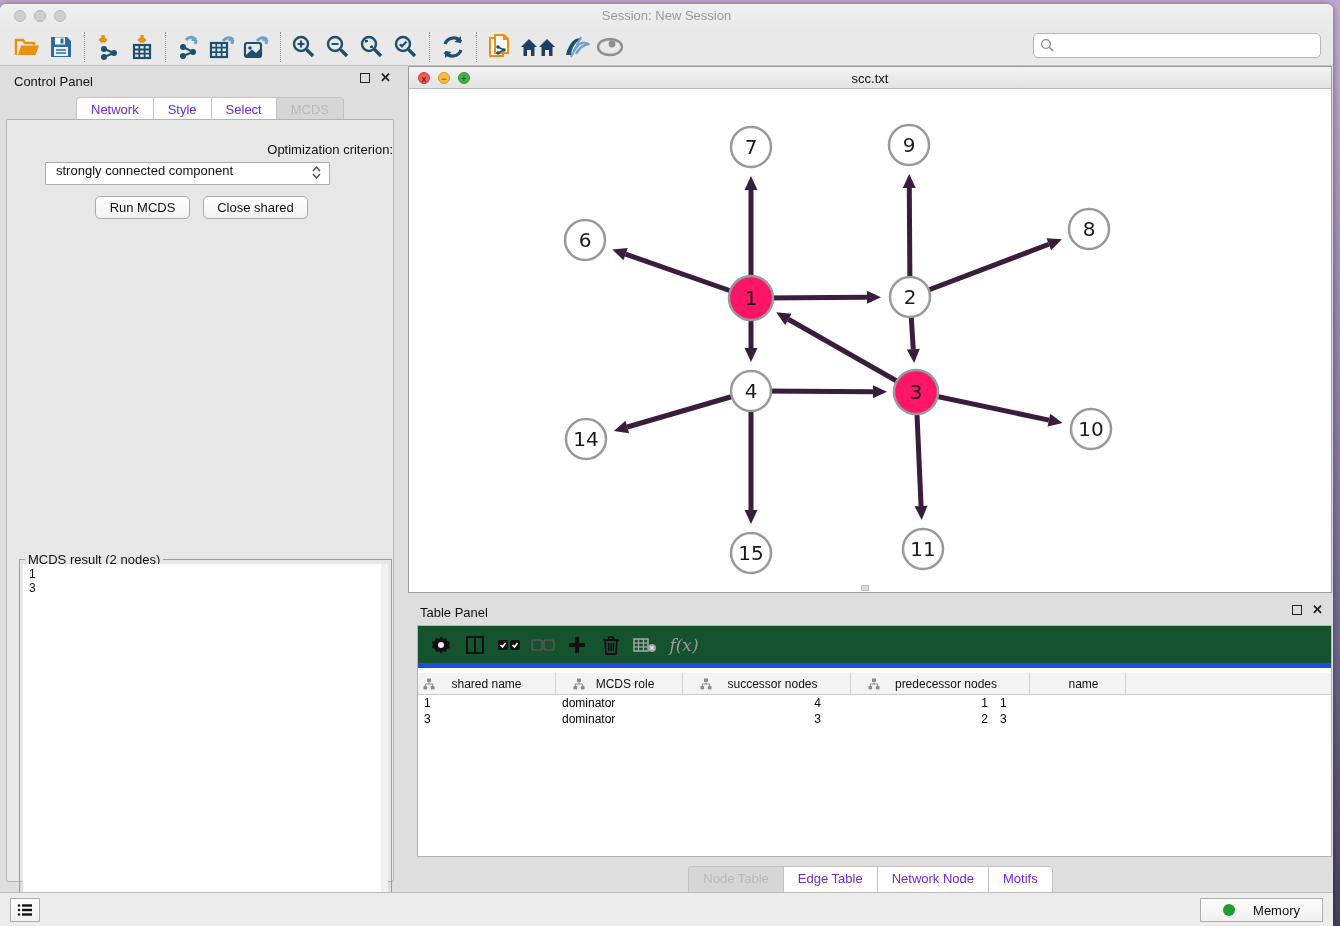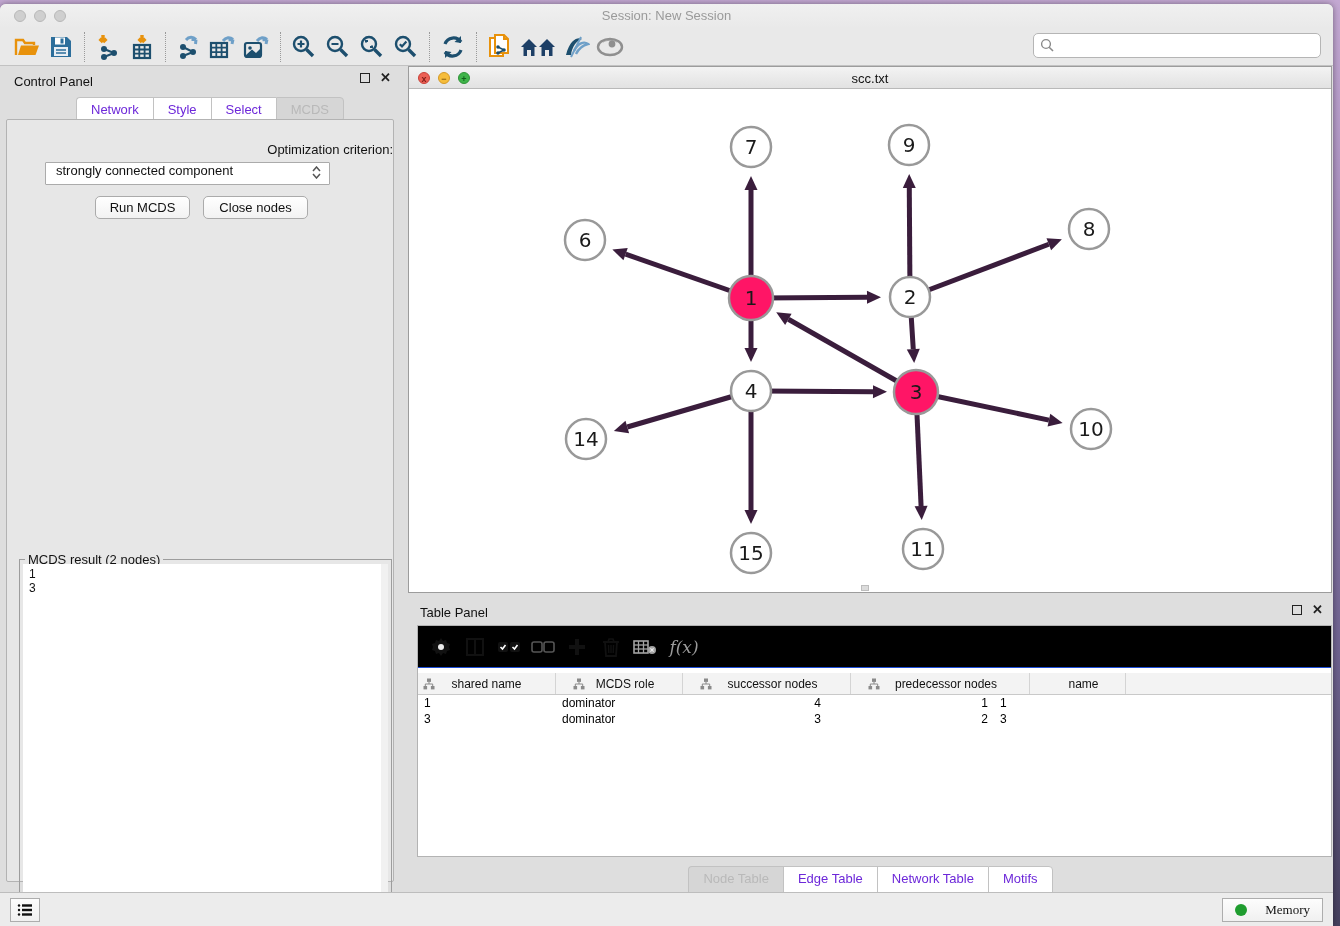--- a/index.html
+++ b/index.html
@@ -77,22 +77,22 @@
   .tl-yellow { background:#f6bd3b; border:1px solid #d59a27; color:#8a6010; }
   .tl-green  { background:#3eb449; border:1px solid #2f9338; color:#10611b; }
   .net-canvas { position:absolute; left:0; top:22px; width:922px; height:503px; background:#fff; }
   .net-nub { position:absolute; left:452px; bottom:1px; width:8px; height:6px;
              background:#dcdcdc; border:1px solid #bdbdbd; }
 
   
   .tp-header { position:absolute; left:408px; top:529px; width:925px; height:26px; }
   .tp-box { position:absolute; left:417px; top:559px; width:915px; height:232px;
             background:#fff; border:1px solid #b3b3b3; }
-  .tp-toolbar { position:absolute; left:0; top:0; width:100%; height:42px; background:#000000;
-                border-bottom:1px solid #1d4ed8; display:flex; align-items:center; padding-left:8px; gap:4px; }
+  .tp-toolbar { position:absolute; left:0; top:0; width:100%; height:42px; background:#14532d;
+                border-bottom:5px solid #1d4ed8; display:flex; align-items:center; padding-left:8px; gap:4px; }
   .tp-btn { width:30px; height:30px; display:flex; align-items:center; justify-content:center; }
   .fx { font-family:"DejaVu Serif", serif; font-style:italic; font-size:17px; color:#9b9b9b; }
 
   .tbl { position:absolute; left:0; top:47px; right:0; bottom:0; background:#fff; font-size:12px; }
   .tbl-headrow { display:flex; height:22px; background:#f3f3f3; border-bottom:1px solid #c9c9c9;gap:12px; }
   .th { position:relative; border-right:1px solid #d4d4d4; display:flex; align-items:center;
         justify-content:center; color:#111; }
   .th .tree-ic { position:absolute; left:5px; top:5px; }
   .tbl-row { display:flex; height:16px; align-items:center; }
   .td { padding:0 6px; overflow:hidden; white-space:nowrap; }
@@ -100,23 +100,23 @@
 
   .bottom-tabs { position:absolute; left:408px; top:800px; width:925px; height:30px;
                  display:flex; justify-content:center; }
 
   
   .statusbar { position:absolute; left:0; top:888px; width:100%; height:34px;
                background:#ececec; border-top:1px solid #bdbdbd; }
   .sb-left-btn { position:absolute; left:10px; top:5px; width:30px; height:24px;
                  background:linear-gradient(#fdfdfd,#f0f0f0); border:1px solid #adadad;
                  display:flex; align-items:center; justify-content:center; }
-  .memory-btn { position:absolute; right:10px; top:5px; height:24px; padding:0 12px;
+  .memory-btn { position:absolute; right:10px; top:5px; height:24px; padding:0 22px;
                 background:linear-gradient(#fdfdfd,#f0f0f0); border:1px solid #adadad;
-                display:flex; align-items:center; gap:18px; font-size:13px; color:#111;font-family:Liberation Serif, serif; }
+                display:flex; align-items:center; gap:18px; font-size:13px; color:#111; }
   .mem-dot { width:12px; height:12px; border-radius:50%; background:#1f9d2f; }
 </style>
 </head>
 <body>
 
 <div class="window">
 
   <div class="titlebar">
     <span class="tl-dot" style="left:14px"></span>
     <span class="tl-dot" style="left:34px"></span>
@@ -297,21 +297,21 @@
         <span class="dd-stepper">
           <svg width="9" height="6" viewBox="0 0 9 6">
               <path d="M1 5 L4.5 1 L8 5" fill="none" stroke="#555" stroke-width="1.5"></path>
             </svg>
           <svg width="9" height="6" viewBox="0 0 9 6">
               <path d="M1 1 L4.5 5 L8 1" fill="none" stroke="#555" stroke-width="1.5"></path>
             </svg>
         </span>
       </div>
       <div class="btn" style="left:88px; top:76px; width:95px;">Run MCDS</div>
-      <div class="btn" style="left:196px; top:76px; width:105px;">Close nodes</div>
+      <div class="btn" style="left:196px; top:76px; width:105px;">Close shared</div>
 
       <div class="fieldset">
         <div class="fs-border"></div>
         <div class="fs-legend">MCDS result (2 nodes)</div>
         <div class="fs-text">1
 3</div>
         <div class="fs-scroll"></div>
       </div>
     </div>
 
@@ -499,21 +499,21 @@
           <div class="td num" style="width:156px">3</div>
           <div class="td num" style="width:167px">2</div>
           <div class="td" style="width:84px">3</div>
         </div>
       </div>
     </div>
 
     <div class="bottom-tabs">
       <span class="tabseg sel">Node Table</span>
       <span class="tabseg">Edge Table</span>
-      <span class="tabseg">Network Table</span>
+      <span class="tabseg">Network Node</span>
       <span class="tabseg">Motifs</span>
     </div>
   </div>
 
   <div class="statusbar">
     <span class="sb-left-btn">
       <svg width="16" height="14" viewBox="0 0 16 14">
           <circle cx="2" cy="2.5" r="1.2" fill="#111"></circle>
           <circle cx="2" cy="7" r="1.2" fill="#111"></circle>
           <circle cx="2" cy="11.5" r="1.2" fill="#111"></circle>

